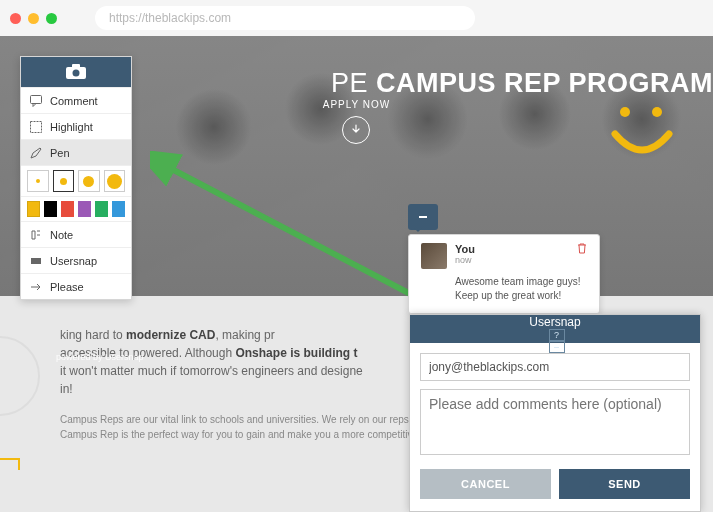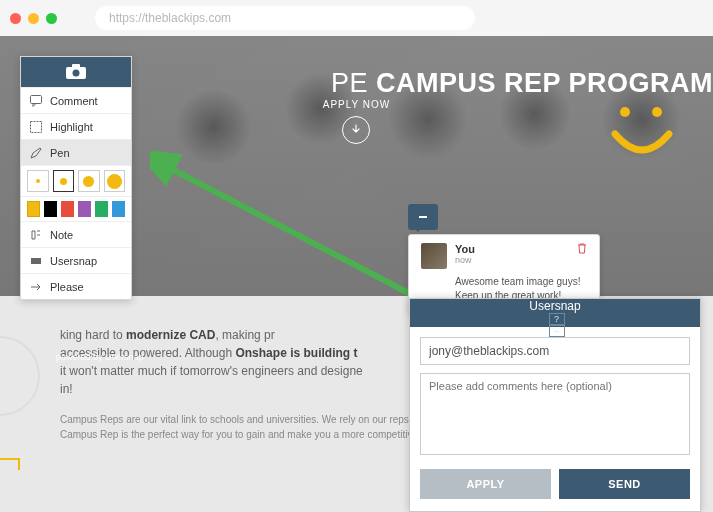--- a/index.html
+++ b/index.html
@@ -80,21 +80,21 @@
 .ring { position: absolute; left: -40px; top: 300px; width: 80px; height: 80px; border: 2px solid #ddd; border-radius: 50%; }
 .ring-end { position: absolute; left: 0; top: 422px; width: 20px; height: 12px; border-top:2px solid #f2b90f; border-right:2px solid #f2b90f;}
 
 
 .dialog { position: absolute; right: 12px; bottom: 0; width: 292px; background: #fff; border: 1px solid #c9c9c9; box-shadow: 0 0 8px rgba(0,0,0,0.2); z-index: 50; }
 .dialog-head { height: 28px; background: #3d5a73; color: #fff; display: flex; align-items: center; padding: 0 8px; font-size: 12px; flex-direction: column; }
 .dialog-head .spacer { flex:1; }
 .dialog-head .winbtn { width:16px; height:16px; border:1px solid #6a88a0; margin-left:3px; display:flex; align-items:center; justify-content:center; font-size:9px; color:#cde0ef; cursor:pointer;}
 .dialog-body { padding: 10px; display:flex; flex-direction:column; gap:8px;}
 .dlg-input { width:100%; height:28px; border:1px solid #ccc; padding:0 8px; font-size:12px; color:#555;}
-.dlg-textarea { width:100%; height:82px; border:1px solid #ccc; padding:6px 8px; font-size:11px; color:#999; resize:none; font-family:inherit;}
+.dlg-textarea { width:100%; height:66px; border:1px solid #ccc; padding:6px 8px; font-size:14px; color:#999; resize:none; font-family:inherit;}
 .dlg-actions { display:flex; gap:8px; padding: 4px 10px 12px;}
 .btn { flex:1; height:30px; border:none; font-size:11px; font-weight:600; letter-spacing:0.5px; cursor:pointer; color:#fff;}
 .btn.cancel { background:#b5bec4; }
 .btn.send { background:#3d5a73; }
 </style>
 </head>
 <body>
 
 <div class="browser-bar">
   <div class="traffic-lights">
@@ -273,18 +273,18 @@
       <span class="spacer"></span>
       <span class="winbtn">?</span>
       <span class="winbtn">–</span>
       <span class="winbtn">×</span>
     </div>
     <div class="dialog-body">
       <input class="dlg-input" value="jony@theblackips.com" style="">
       <textarea class="dlg-textarea" placeholder="Please add comments here (optional)" style=""></textarea>
     </div>
     <div class="dlg-actions">
-      <button class="btn cancel">APPLY</button>
+      <button class="btn cancel">CANCEL</button>
       <button class="btn send">SEND</button>
     </div>
   </div>
 
 </div>
 
 </body></html>

